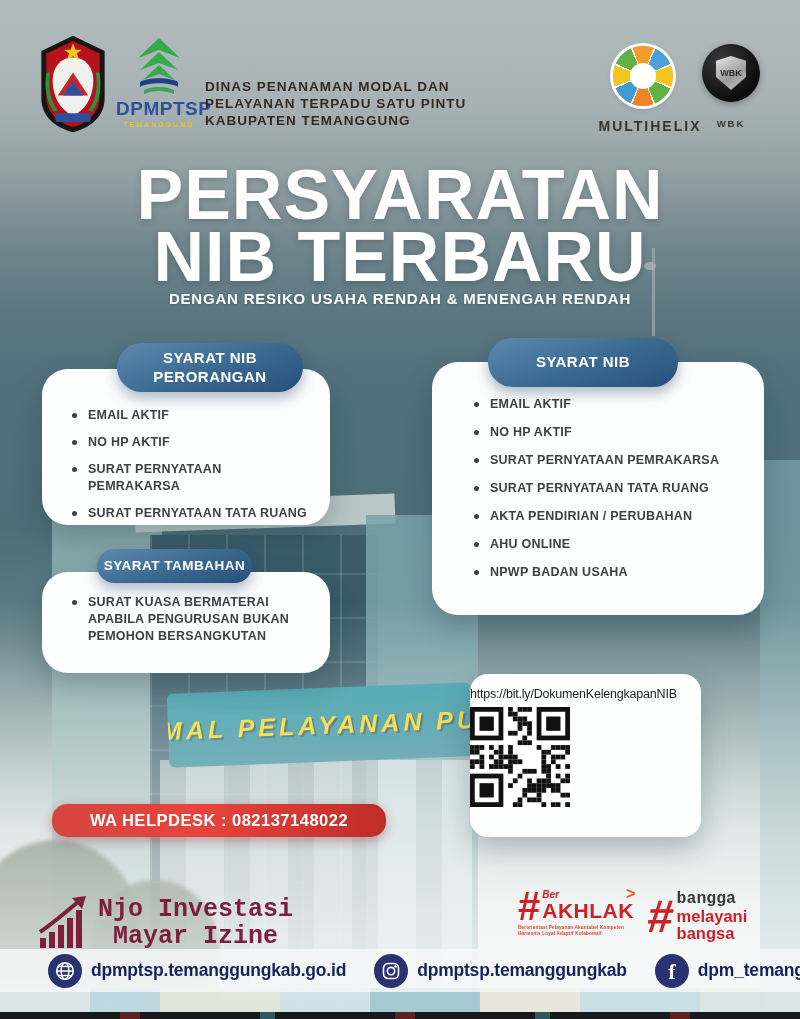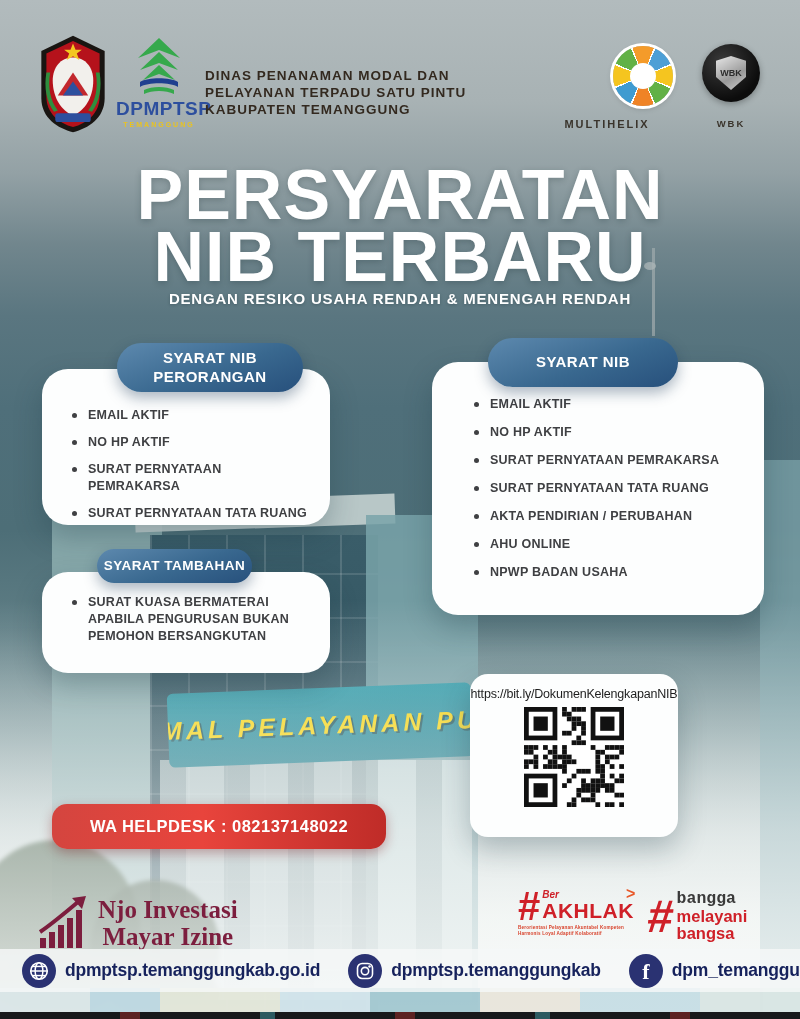--- a/index.html
+++ b/index.html
@@ -41,29 +41,29 @@
     background:linear-gradient(180deg,rgba(255,255,255,0) 0%,rgba(250,252,251,.55) 55%,rgba(250,252,251,.85) 100%);}
   .mosaic{left:0;top:988px;width:800px;height:26px;display:flex;opacity:.9;}
   .mosaic div{height:100%;}
   .bottom-strip{left:0;top:1012px;width:800px;height:7px;
     background:repeating-linear-gradient(90deg,#17191b 0 120px,#5c2222 120px 140px,#17191b 140px 260px,#2c5a60 260px 275px);}
   
   .coat{left:35px;top:34px;width:76px;height:100px;}
   .dpm-logo{left:116px;top:38px;width:86px;height:100px;text-align:center;}
   .dpm-text{font-weight:700;font-size:19px;color:#2d4f9e;letter-spacing:.5px;margin-top:-2px;}
   .dpm-sub{font-weight:700;font-size:7px;color:#e9c321;letter-spacing:2px;margin-top:1px;}
-  .agency{left:205px;top:67px;font-weight:700;font-size:13.5px;line-height:17px;letter-spacing:1px;color:#33291f;}
+  .agency{left:205px;top:78px;font-weight:700;font-size:13.5px;line-height:17px;letter-spacing:1px;color:#33291f;}
   .wheel{left:613px;top:46px;width:60px;height:60px;border-radius:50%;
     background:
       repeating-conic-gradient(from -24deg,#ffffff 0 3.5deg,transparent 3.5deg 45deg),
       conic-gradient(from -22.5deg,#f49b2a 0 45deg,#4d9fd6 45deg 90deg,#f5c51f 90deg 135deg,#62b146 135deg 180deg,#ef8326 180deg 225deg,#3f9bd0 225deg 270deg,#f5c51f 270deg 315deg,#62b146 315deg 360deg);
     box-shadow:0 0 0 3px #fff,0 2px 6px rgba(0,0,0,.25);}
   .wheel::after{content:"";position:absolute;left:50%;top:50%;width:26px;height:26px;margin:-13px 0 0 -13px;
     border-radius:50%;background:#fff;}
-  .wheel-label{left:552px;top:118px;width:110px;text-align:center;font-weight:700;font-size:11px;letter-spacing:2px;color:#3a342c;}
+  .wheel-label{left:595px;top:118px;width:110px;text-align:center;font-weight:700;font-size:14px;letter-spacing:2px;color:#3a342c;}
   .wbk{left:702px;top:44px;width:58px;height:58px;border-radius:50%;background:radial-gradient(circle at 35% 30%,#3a3a3a,#0c0c0c 70%);
     box-shadow:0 2px 6px rgba(0,0,0,.3);display:flex;align-items:center;justify-content:center;}
   .wbk-shield{width:30px;height:34px;background:linear-gradient(150deg,#e8e8e8,#9a9a9a 60%,#cfcfcf);
     clip-path:polygon(50% 0,100% 14%,100% 62%,50% 100%,0 62%,0 14%);
     display:flex;align-items:center;justify-content:center;font-weight:700;font-size:9px;color:#2b2b2b;}
   .wbk-label{left:700px;top:118px;width:62px;text-align:center;font-weight:700;font-size:9.5px;letter-spacing:2px;color:#3a342c;}
   
   .title{left:0;top:164px;width:800px;text-align:center;color:#fff;}
   .title .l1,.title .l2{font-weight:700;font-size:70px;line-height:62px;letter-spacing:1px;
     text-shadow:0 2px 6px rgba(20,40,45,.25);}
@@ -88,48 +88,48 @@
   .card-badan ul{padding:34px 14px 0 40px;}
   .card-badan li{margin-bottom:11px;}
   .pill-tambahan{left:97px;top:549px;width:155px;height:34px;font-size:13.5px;letter-spacing:.5px;}
   .card-tambahan{left:42px;top:572px;width:288px;height:101px;}
   .card-tambahan ul{padding:22px 9px 0 28px;}
   .card-tambahan li{max-width:232px;}
   
   .pill-scan{left:508px;top:652px;width:152px;height:24px;border-radius:14px;
     background:linear-gradient(150deg,#ec5550,#c62a30);color:#fff;font-weight:700;font-size:11.5px;letter-spacing:.5px;
     display:flex;align-items:center;justify-content:center;box-shadow:0 4px 10px rgba(120,20,25,.4);z-index:3;}
-  .card-scan{left:470px;top:674px;width:208px;height:163px;border-radius:18px;text-align:center;z-index:2;}
+  .card-scan{left:470px;top:674px;width:231px;height:163px;border-radius:18px;z-index:2;}
   .scan-url{margin-top:13px;font-size:12.5px;color:#1e1e1e;letter-spacing:-.2px;}
   .qr{display:inline-block;margin-top:6px;}
   .scan-caption{font-size:12.5px;color:#1e1e1e;margin-top:4px;}
   
-  .wa-pill{left:52px;top:804px;width:334px;height:45px;border-radius:15px;
+  .wa-pill{left:52px;top:804px;width:334px;height:33px;border-radius:15px;
     background:linear-gradient(90deg,#d4453f,#e8443c 45%,#bf2c28);
     color:#fff;font-weight:700;font-size:16.5px;letter-spacing:.5px;
     display:flex;align-items:center;justify-content:center;box-shadow:0 4px 12px rgba(120,20,25,.35);z-index:3;}
   
   .njo{left:38px;top:894px;display:flex;align-items:center;gap:8px;z-index:3;}
-  .njo-text{font-family:Liberation Serif, serif;font-weight:700;font-size:25px;line-height:27px;color:#7c1e3e;text-align:center;}
+  .njo-text{font-family:Liberation Mono, monospace;font-weight:700;font-size:25px;line-height:27px;color:#7c1e3e;text-align:center;}
   .menuju{left:276px;top:920px;font-weight:700;font-style:italic;font-size:19.5px;letter-spacing:.5px;color:#cf2028;z-index:3;}
   .berakhlak{left:518px;top:890px;width:130px;z-index:3;}
   .ba-row{display:flex;align-items:flex-start;line-height:1;}
   .ba-hash{font-weight:700;font-size:40px;color:#cf2028;line-height:.8;}
   .ba-col{margin-left:2px;}
   .ba-ber{font-weight:700;font-size:10px;color:#cf2028;font-style:italic;}
   .ba-akhlak{font-weight:700;font-size:21px;color:#cf2028;letter-spacing:.5px;line-height:1;}
   .ba-arrow{font-weight:700;font-size:16px;color:#e8592a;position:absolute;left:108px;top:-4px;}
   .ba-tags{margin-top:3px;font-size:4.6px;line-height:6px;color:#d8422b;font-weight:700;letter-spacing:.2px;}
   .bangga{left:648px;top:890px;display:flex;align-items:center;z-index:3;}
   .bg-hash{font-weight:700;font-size:46px;color:#cf2028;line-height:.8;transform:skewX(-6deg);}
   .bg-col{margin-left:3px;font-weight:700;font-size:16.5px;line-height:17.5px;}
   .bg-l1{color:#3a3a3a;font-family:Liberation Mono, monospace;}.bg-l2{color:#cf2028;}.bg-l3{color:#cf2028;}
   
   .footer{left:0;top:949px;width:800px;height:43px;background:rgba(245,248,248,.82);
-    display:flex;align-items:center;padding:0 22px;box-sizing:border-box;gap:14px;z-index:4;}
+    display:flex;align-items:center;padding:0 48px;box-sizing:border-box;gap:14px;z-index:4;}
   .f-item{display:flex;align-items:center;gap:9px;}
   .f-icon{width:34px;height:34px;border-radius:50%;background:#2a3272;display:flex;align-items:center;justify-content:center;flex:0 0 auto;}
   .f-text{font-weight:700;font-size:17.5px;color:#16225c;letter-spacing:-.2px;white-space:nowrap;}
   .f-sep{flex:1;}
   .fb-f{color:#fff;font-weight:700;font-size:22px;font-family:"Liberation Serif",serif;margin-top:2px;}
 </style>
 </head>
 <body>
 
 <div class="poster">

